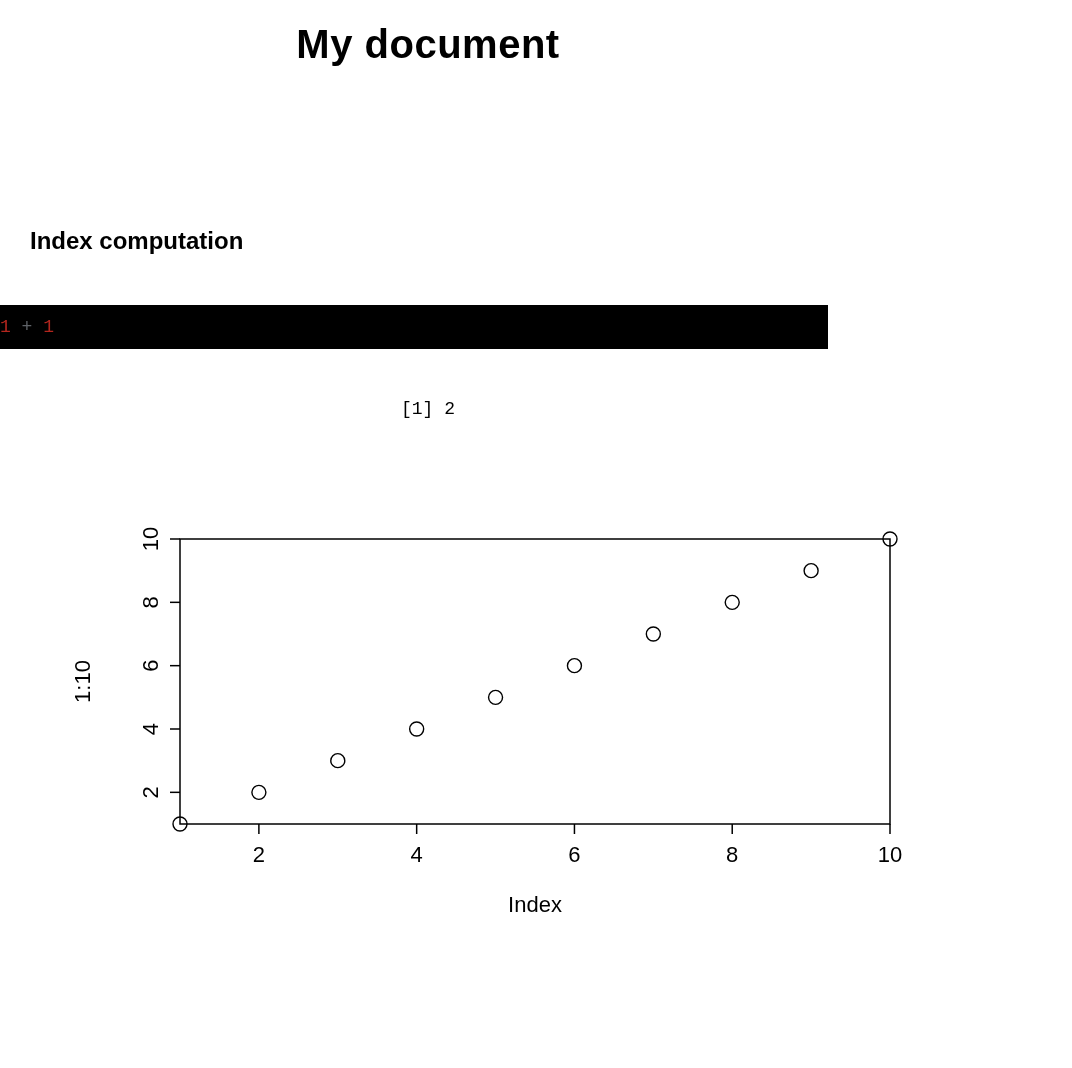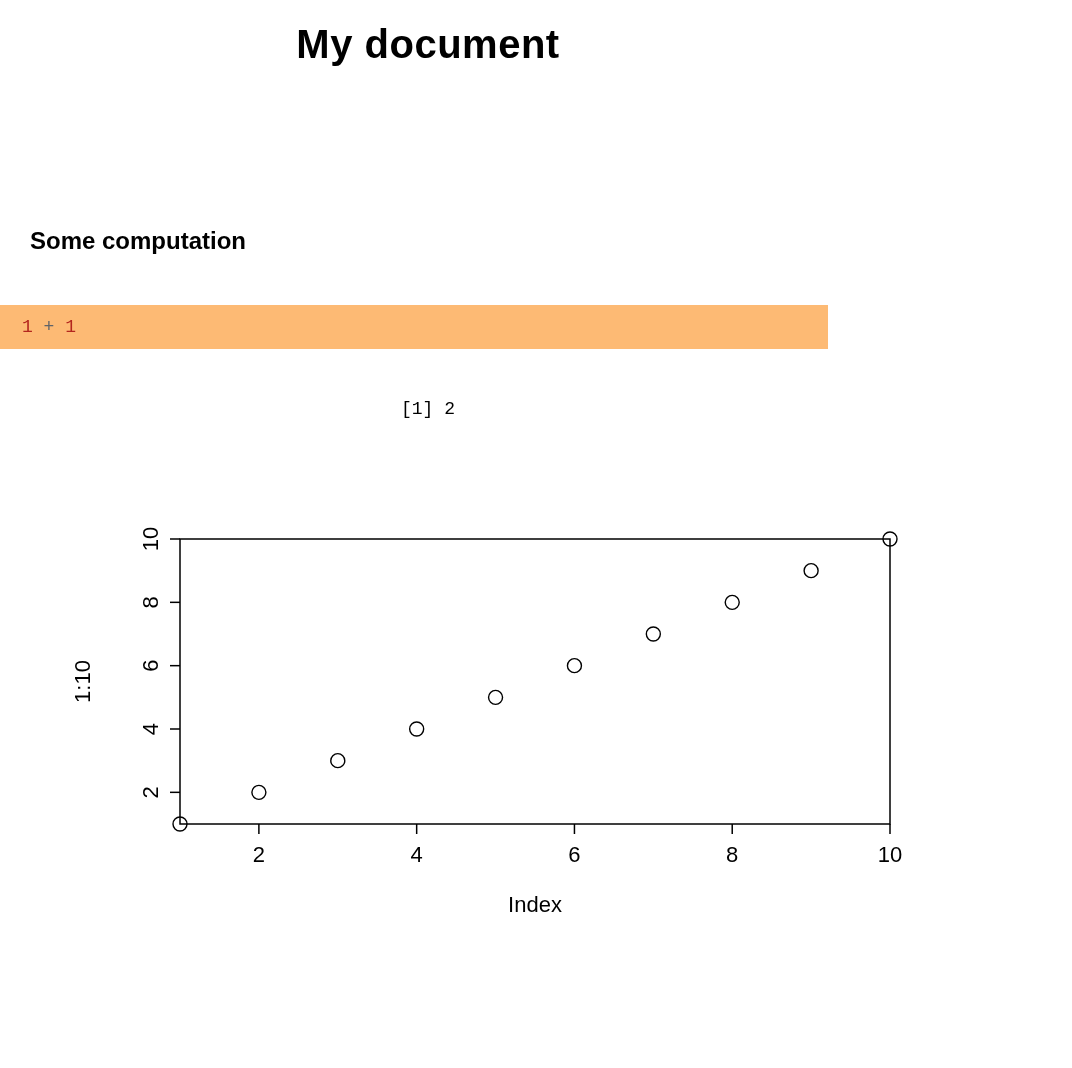--- a/index.html
+++ b/index.html
@@ -22,24 +22,24 @@
     margin-top: 22px;
     margin-bottom: 160px;
     letter-spacing: 0.5px;
   }
   .section-heading {
     font-weight: 700;
     font-size: 24px;
     margin-bottom: 50px;
   }
   .code-block {
-    background: #fdba74;
+    background: #000000;
     font-family: "Consolas", "Menlo", "Courier New", monospace;
     font-size: 18px;
-    padding: 12px 22px;
+    padding: 12px 0;
     margin-left: -30px;  
     margin-right: -2px;
     margin-bottom: 50px;
     white-space: pre;
   }
   .tok-num { color: #b3261e; }
   .tok-op  { color: #5f6368; }
   .output-block {
     font-family: "Consolas", "Menlo", "Courier New", monospace;
     font-size: 18px;
@@ -64,21 +64,21 @@
   .tick-label { font-size: 22px; }
   .axis-label { font-size: 22px; }
 </style>
 </head>
 <body>
 
 <div class="page">
 
   <div class="doc-title">My document</div>
 
-  <div class="section-heading">Some computation</div>
+  <div class="section-heading">Index computation</div>
 
   <div class="code-block"><span class="tok-num">1</span><span class="tok-op"> + </span><span class="tok-num">1</span></div>
 
   <div class="output-block">[1] 2</div>
 
   <div class="plot-wrap">
     <svg id="plot-svg" width="870" height="460">
         <rect x="120" y="20" width="710" height="285" fill="none" stroke="#000" stroke-width="1.5"></rect>
         <line x1="198.88888888888889" y1="305" x2="198.88888888888889" y2="315" stroke="#000" stroke-width="1.5"></line>
         <text x="198.88888888888889" y="343" text-anchor="middle" class="tick-label">2</text>

